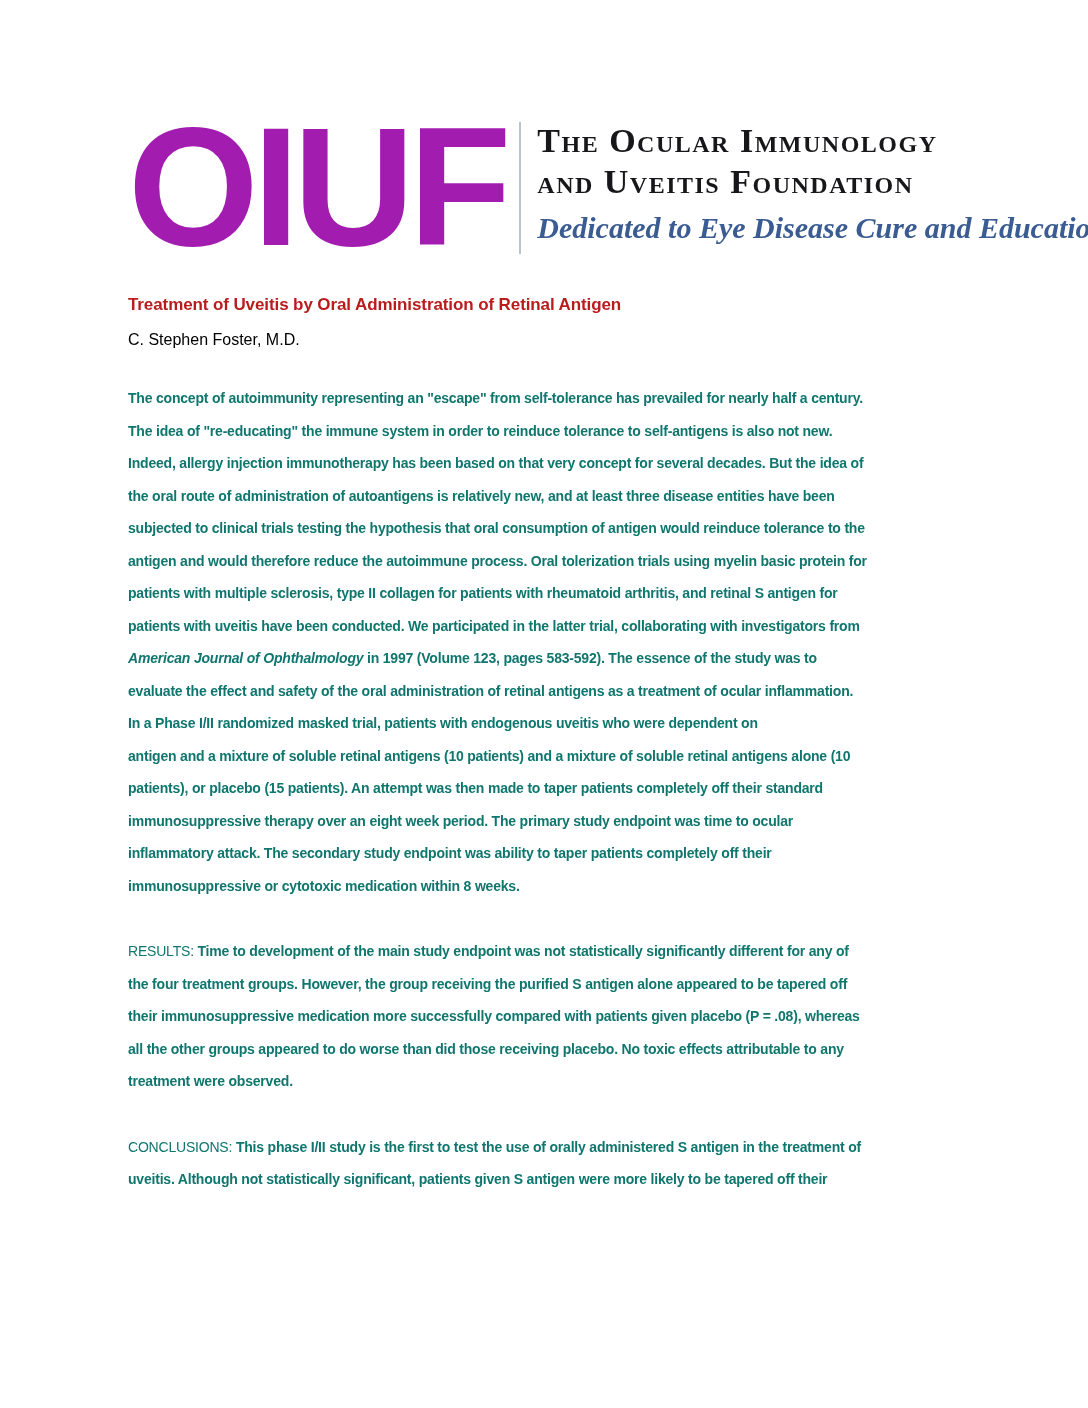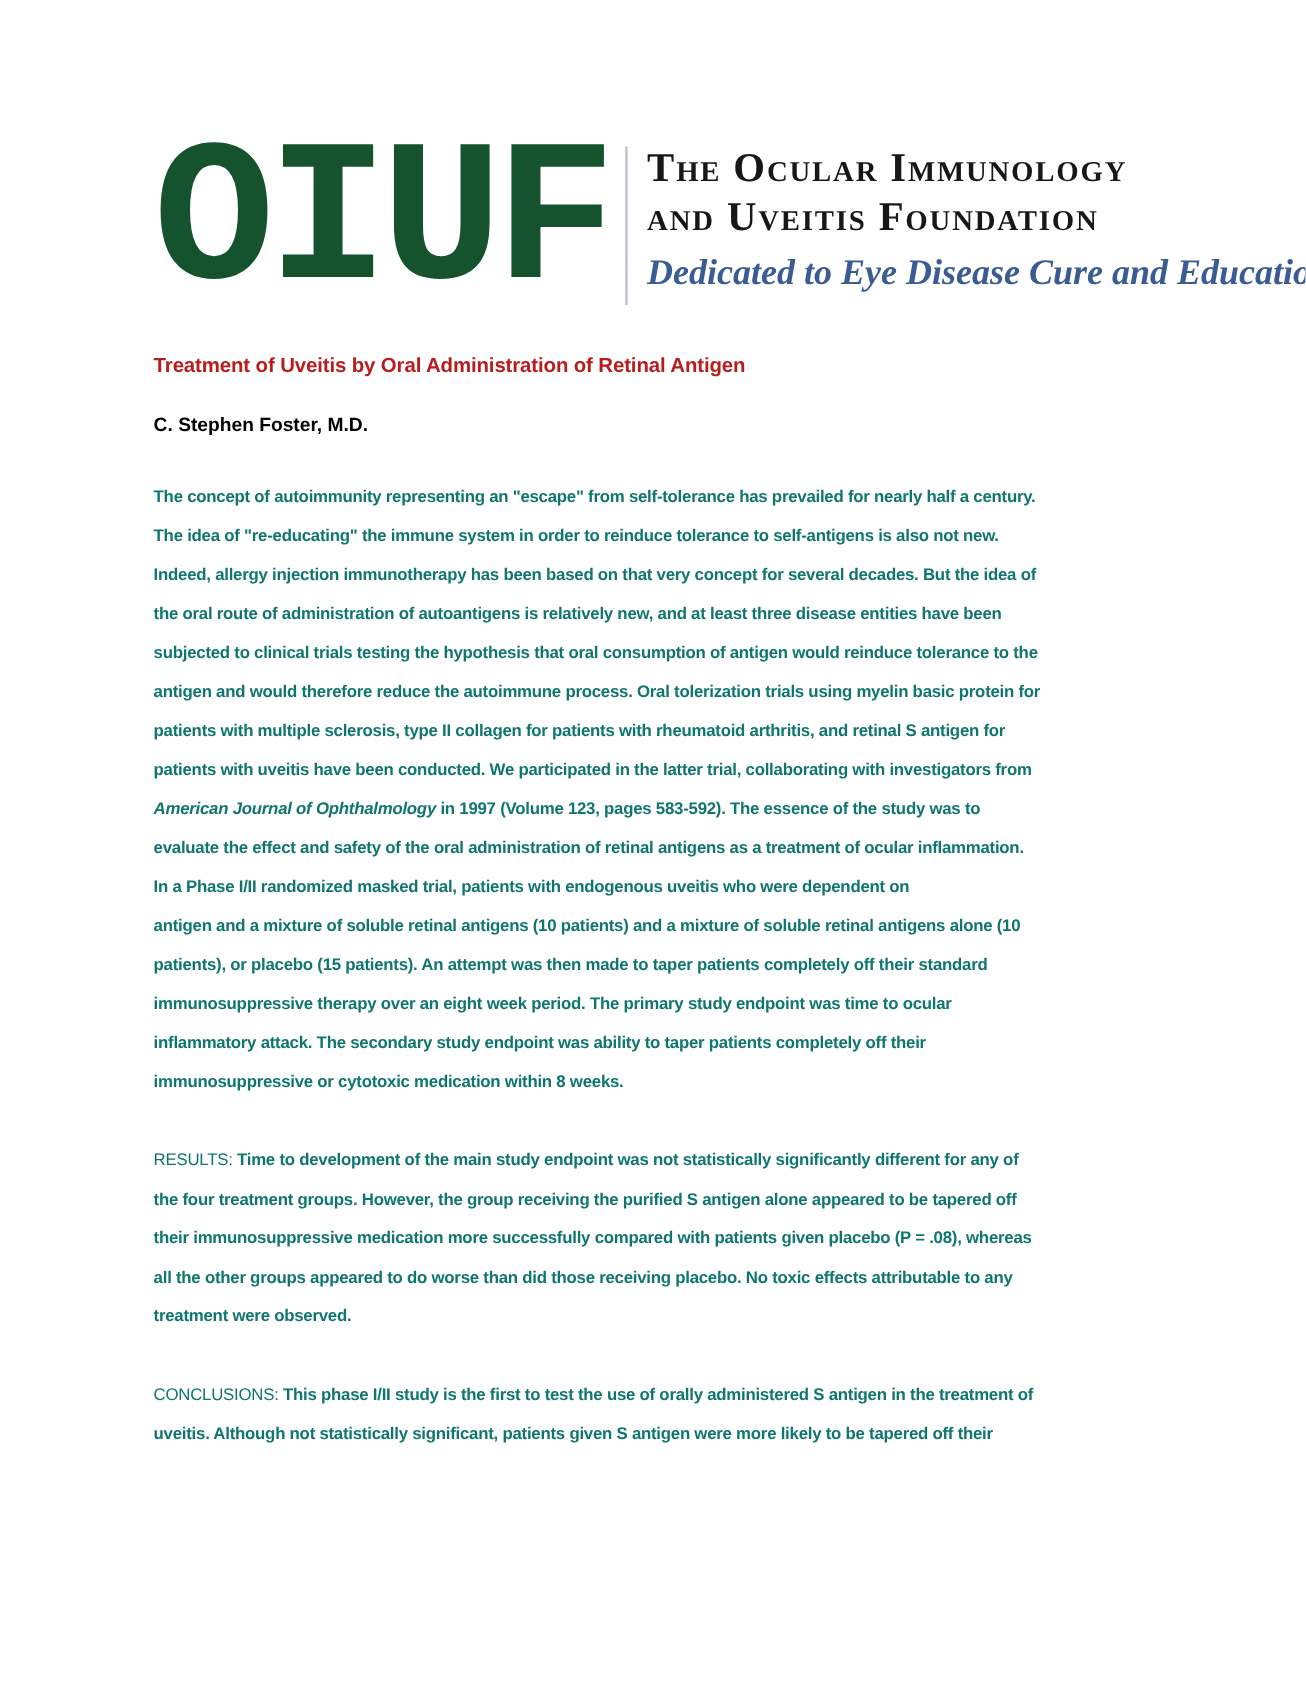--- a/index.html
+++ b/index.html
@@ -18,26 +18,26 @@
     width: 836px;
   }
 
   
   .logo-row {
     display: flex;
     align-items: stretch;
     height: 138px;
   }
   .logo-acronym {
-    font-family: Liberation Mono, monospace;
+    font-family: Liberation Sans, sans-serif;
     font-weight: 700;
     font-size: 168px;
     line-height: 138px;
     letter-spacing: -6px;
-    color: #14532d;
+    color: #a21caf;
     white-space: nowrap;
     flex: 0 0 auto;
   }
   .logo-divider {
     width: 2px;
     background: #bcc3cc;
     margin: 4px 16px 2px 14px;
     flex: 0 0 auto;
   }
   .logo-text {
@@ -71,23 +71,23 @@
   .article { margin-top: 38px; }
   .page-title {
     font-size: 17px;
     font-weight: 700;
     letter-spacing: -0.1px;
     color: #b91c1c;
     line-height: 22px;
   }
   .author-byline {
     font-size: 16px;
-    font-weight: 700;
+    font-weight: 400;
     color: #000000;
-    margin-top: 29px;
+    margin-top: 14px;
     line-height: 20px;
   }
   .article-body { margin-top: 32px; }
   .paragraph { margin: 0 0 33px 0; }
   .paragraph:last-child { margin-bottom: 0; }
   .bline {
     font-size: 14px;
     font-weight: 600;
     letter-spacing: -0.2px;
     color: #0f766e;

